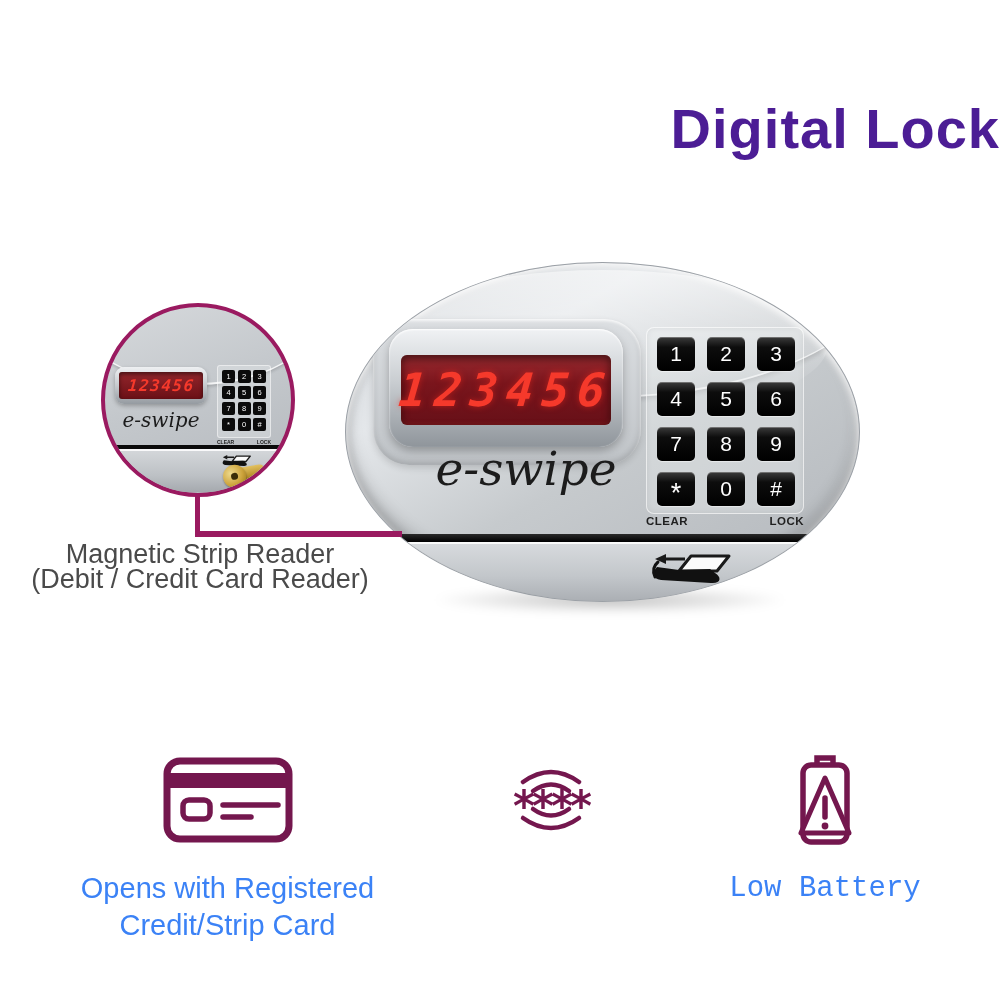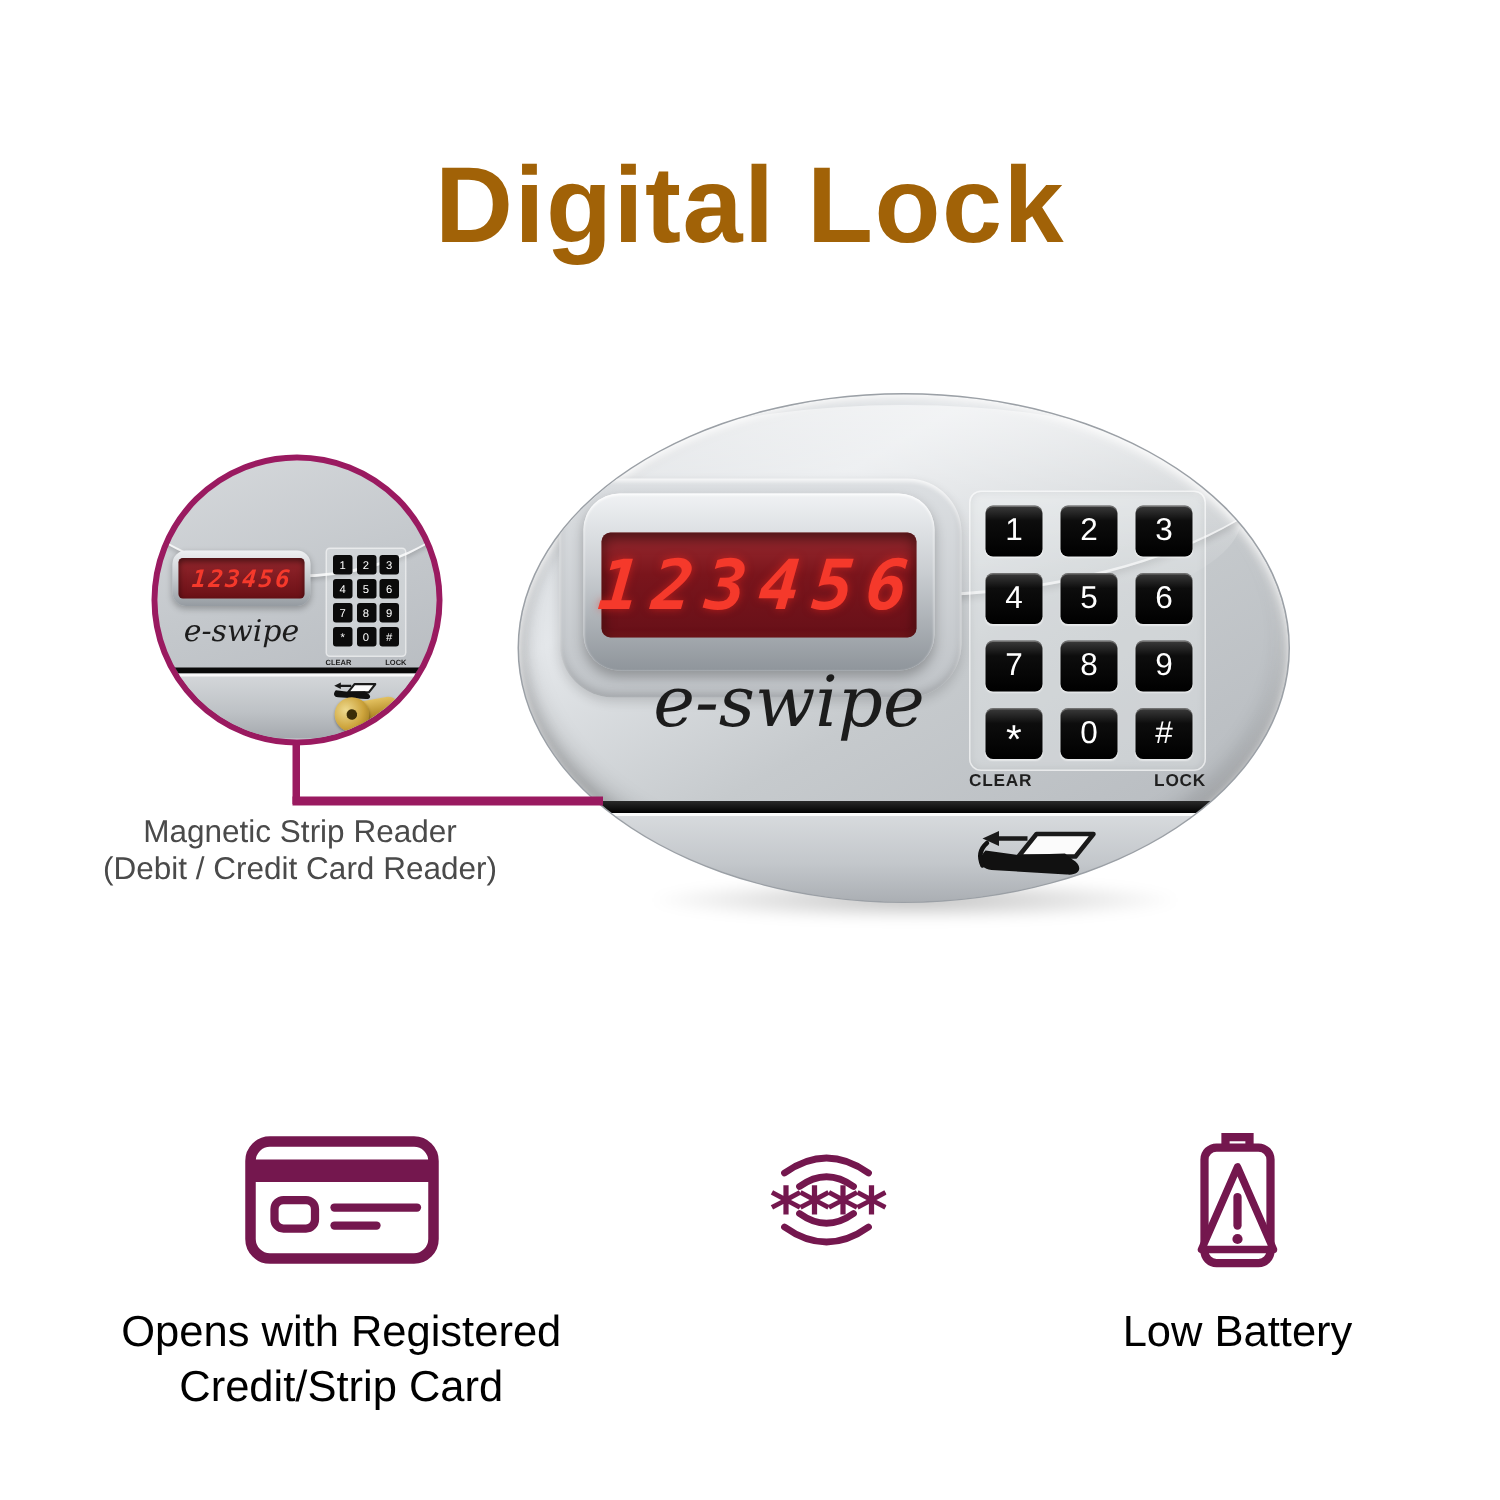--- a/index.html
+++ b/index.html
@@ -5,22 +5,22 @@
   * { margin:0; padding:0; box-sizing:border-box; }
   html,body { background:#ffffff; }
   .page {
     position:relative; width:1000px; height:1000px; background:#ffffff;
     font-family:"Liberation Sans", sans-serif; overflow:hidden;
   }
 
   
   .title {
     position:absolute; top:96px; left:0; width:100%;
-    text-align:center; font-size:72px; font-weight:600;
-    color:#a16207; letter-spacing:1px;
+    text-align:right; font-size:56px; font-weight:600;
+    color:#4c1d95; letter-spacing:1px;
   }
 
   
   .lock-shadow {
     position:absolute; left:430px; top:586px; width:360px; height:28px;
     background:radial-gradient(ellipse at center, rgba(0,0,0,.25) 0%, rgba(0,0,0,0) 70%);
     filter:blur(4px); z-index:1;
   }
   .device {
     position:absolute; left:345px; top:262px; width:515px; height:340px;
@@ -175,30 +175,30 @@
     position:absolute; left:150px; top:150px; width:30px; height:30px; border-radius:50%;
     border:5px solid transparent; border-right-color:#4a4a4a; border-bottom-color:#55503f;
     transform:rotate(-25deg); z-index:2;
   }
 
   
   .line-v { position:absolute; left:195px; top:496px; width:5px; height:40px; background:#9A1A60; z-index:5; }
   .line-h { position:absolute; left:195px; top:531px; width:207px; height:5.5px; background:#9A1A60; z-index:5; }
   .callout-label {
     position:absolute; left:18px; top:542px; width:364px; text-align:center;
-    font-size:21px; line-height:25px; color:#4A4A4A; z-index:5;
+    font-size:27px; line-height:25px; color:#4A4A4A; z-index:5;
   }
 
   
   .feature { position:absolute; top:752px; text-align:center; }
   .feature-1 { left:35px;  width:385px; }
   .feature-2 { left:420px; width:262px; }
-  .feature-3 { left:700px; width:250px; }
+  .feature-3 { left:700px; width:250px;font-family:Liberation Mono, monospace; }
   .icon-box { height:96px; display:flex; align-items:center; justify-content:center; }
-  .caption { margin-top:22px; font-size:29px; line-height:37px; color:#000000; }
+  .caption { margin-top:22px; font-size:29px; line-height:37px; color:#3b82f6; }
 </style>
 </head>
 <body>
 
 <div class="page">
 
   <h1 class="title">Digital Lock</h1>
 
   <div class="lock-shadow"></div>
 

